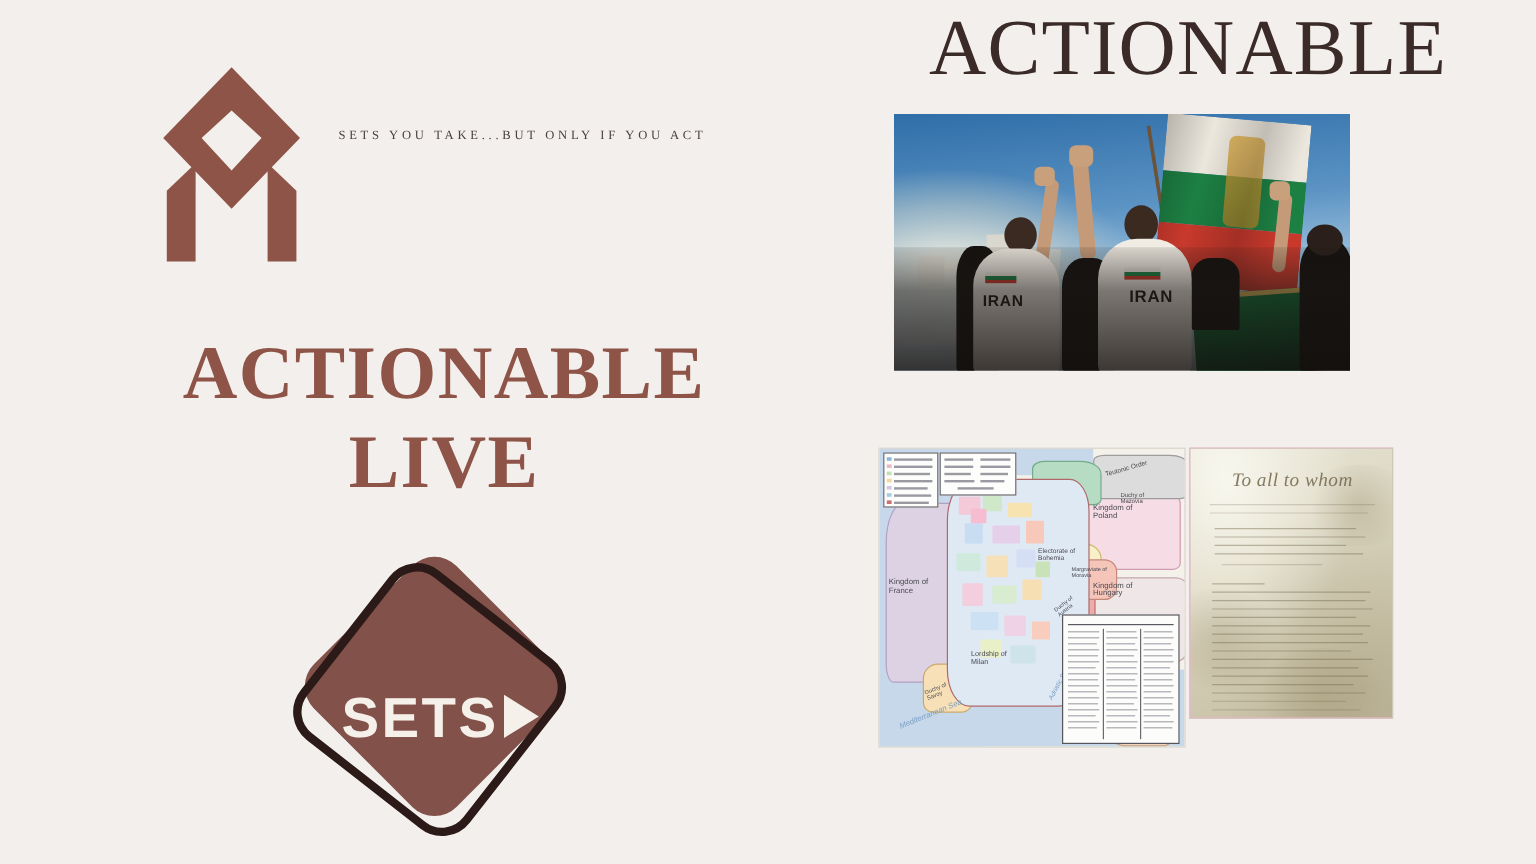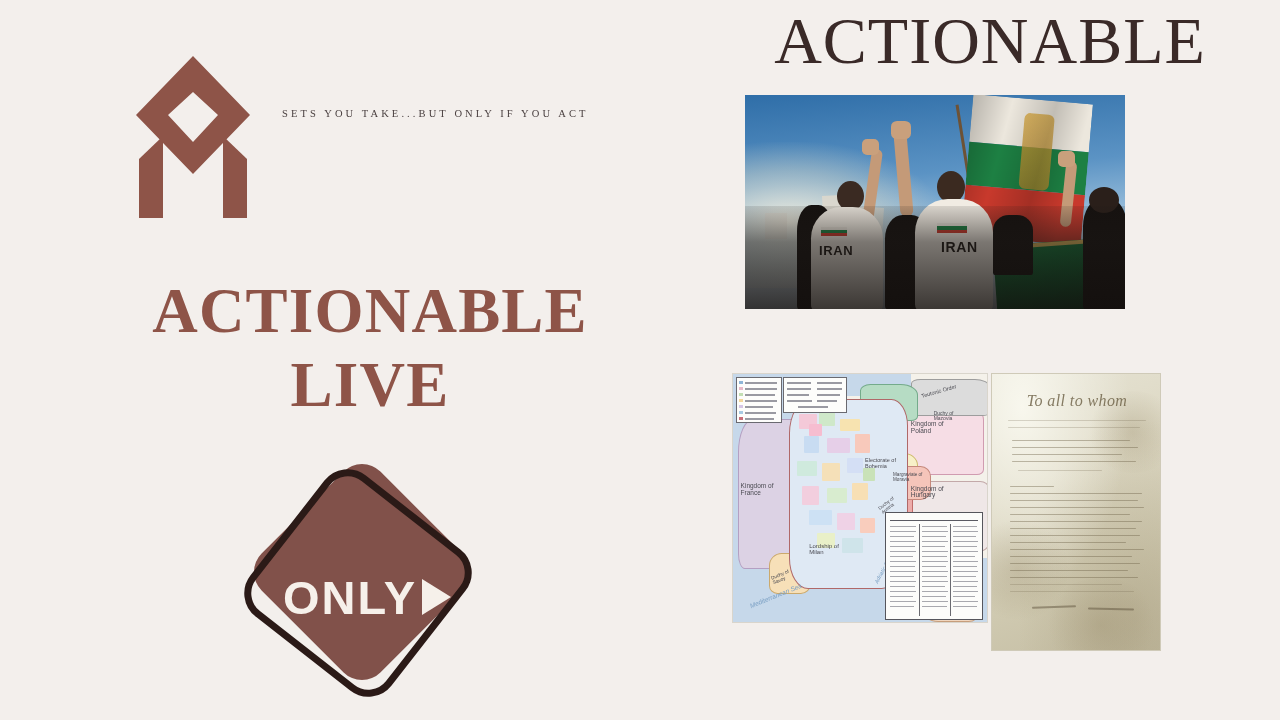--- a/index.html
+++ b/index.html
@@ -287,21 +287,21 @@
   }
   .map-core-speckle {
     position: absolute;
     border-radius: 1px;
   }
 
   
   #document-image {
     position: absolute;
     left: 291px; top: 373px;
-    width: 170px; height: 278px;
+    width: 170px; height: 226px;
     overflow: hidden;
     background: #f9a8d4;
     border: 1px solid #cfcab8;
     box-sizing: border-box;
   }
   .doc-parchment {
     position: absolute; left: 0; top: 0; width: 100%; height: 100%;
     background:
       radial-gradient(ellipse at 18% 12%, rgba(255,255,248,.75) 0%, rgba(255,255,248,0) 55%),
       radial-gradient(ellipse at 85% 88%, rgba(160,148,116,.40) 0%, rgba(160,148,116,0) 58%),
@@ -374,21 +374,21 @@
       <svg width="240" height="248" viewBox="0 0 240 248" aria-hidden="true">
         <g transform="translate(119,120)">
           <rect class="badge-fill" x="-84" y="-84" width="168" height="168" rx="26" ry="26" transform="rotate(45)"></rect>
         </g>
         <g transform="translate(115,131)">
           <rect class="badge-outline" x="-86" y="-86" width="172" height="172" rx="26" ry="26" transform="rotate(38)"></rect>
         </g>
       </svg>
       <div id="live-label-wrap">
         <div id="live-label-inner">
-          <span id="live-text">ONLY</span>
+          <span id="live-text">SETS</span>
           <span id="live-play"></span>
         </div>
       </div>
     </div>
 
   </div>
 
   <div id="right-panel">
 
     <div class="rhs-word" id="word-revolution">ACTIONABLE</div>

